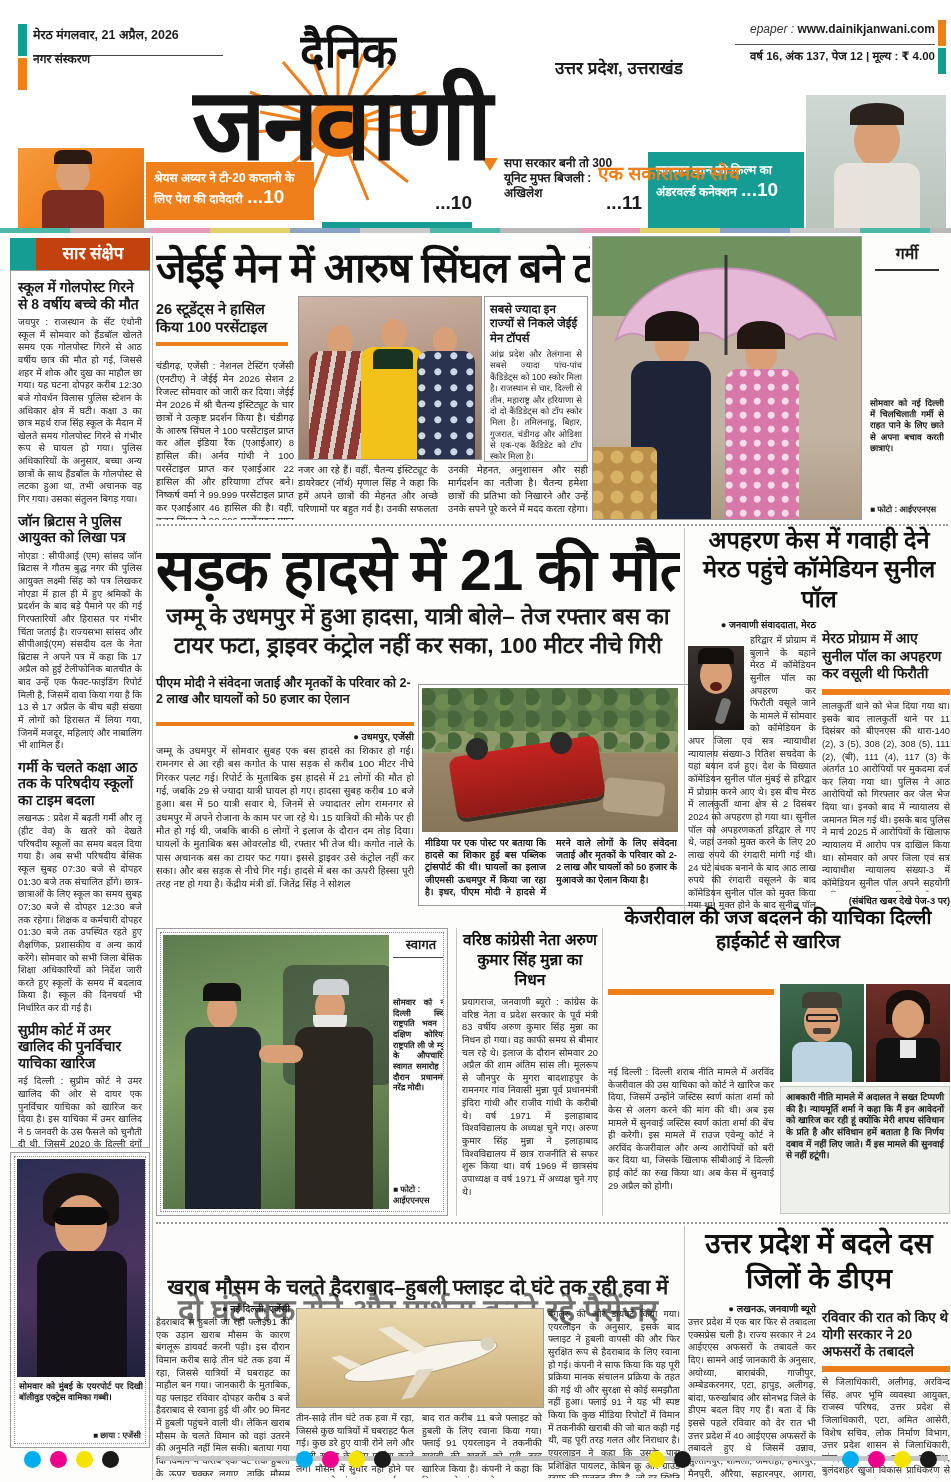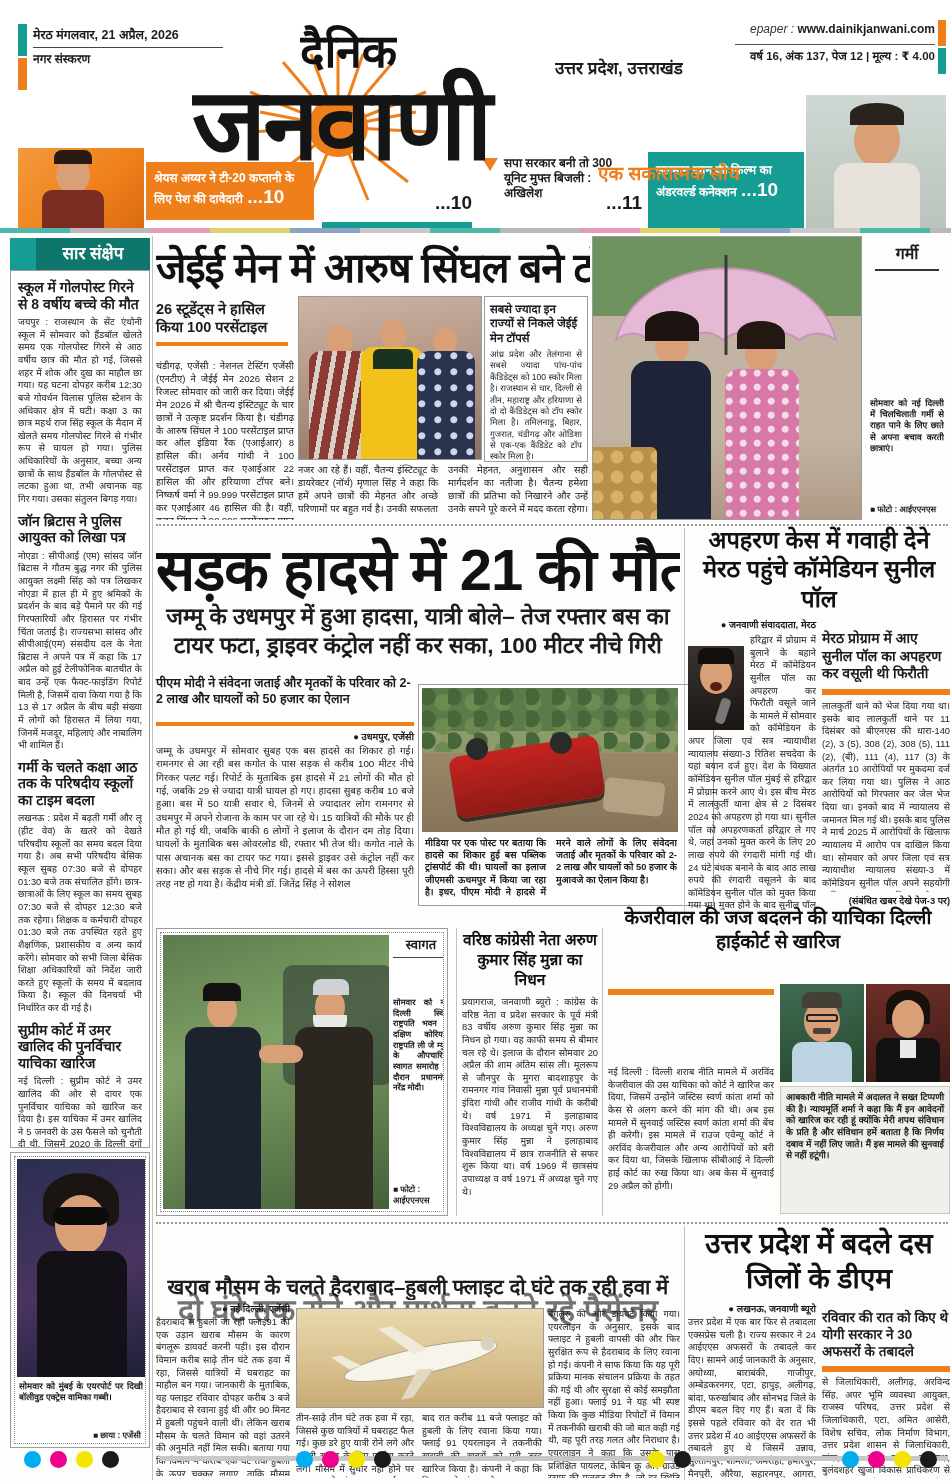--- a/index.html
+++ b/index.html
@@ -24,21 +24,21 @@
   .skin{background:#d9a078;border-radius:50%;}
   .teaser-page{font-weight:800;font-size:19px;}
   .credit{font-size:8.3px;font-weight:700;}
 </style>
 </head>
 <body>
 
 <div class="abs" style="left:0;top:0;width:951px;height:228px;background:#fff">
   <div class="abs" style="left:18px;top:24px;width:9px;height:32px;background:#159c93"></div>
   <div class="abs" style="left:18px;top:58px;width:9px;height:32px;background:#ef7f1a"></div>
-  <div class="abs nowrap" style="left:33px;top:26px;width:190px;font-size:12.5px;font-weight:800;border-bottom:1px solid #444;padding-bottom:4px">मेरठ मंगलवार,  21 अप्रैल,  2026</div>
+  <div class="abs nowrap" style="left:33px;top:26px;width:190px;font-size:12.5px;font-weight:800;border-bottom:1px solid #444;padding-bottom:12px">मेरठ मंगलवार,  21 अप्रैल,  2026</div>
   <div class="abs nowrap" style="left:33px;top:50px;width:150px;font-size:12px;font-weight:700">नगर संस्करण</div>
 
   <svg class="abs" style="left:248px;top:52px;z-index:0" width="180" height="150" viewBox="0 0 180 150">
     <g stroke="#ef7f1a" stroke-width="3">
       <line x1="90" y1="75" x2="90" y2="0"></line>
         <line x1="90" y1="75" x2="145" y2="10"></line>
         <line x1="90" y1="75" x2="178" y2="40"></line>
       <line x1="90" y1="75" x2="180" y2="80"></line>
         <line x1="90" y1="75" x2="160" y2="130"></line>
         <line x1="90" y1="75" x2="120" y2="148"></line>
@@ -94,21 +94,21 @@
     <div class="abs skin" style="left:48px;top:18px;width:46px;height:54px"></div>
     <div class="abs" style="left:44px;top:8px;width:54px;height:22px;background:#2a221c;border-radius:50% 50% 0 0"></div>
     <div class="abs" style="left:28px;top:68px;width:86px;height:65px;background:#e8e3da;border-radius:14px 14px 0 0"></div>
   </div>
 </div>
 
 <div class="abs" style="left:0;top:228px;width:951px;height:5px;background:repeating-linear-gradient(90deg,#4db8a8 0 70px,#b9b9b9 70px 150px,#e59ab8 150px 210px,#e0d26a 210px 290px,#8aa4c8 290px 360px,#c9c9c9 360px 430px)"></div>
 
 <div class="abs" style="left:10px;top:238px;width:140px;height:32px;display:flex">
   <div style="width:26px;background:#159c93"></div>
-  <div style="flex:1;background:#0f766e;color:#fff;font-size:17px;font-weight:800;text-align:center;line-height:32px">सार संक्षेप</div>
+  <div style="flex:1;background:#c2410c;color:#fff;font-size:17px;font-weight:800;text-align:center;line-height:32px">सार संक्षेप</div>
 </div>
 <div class="abs boxed" style="left:10px;top:270px;width:140px;height:878px;padding:6px 7px;box-sizing:border-box;overflow:hidden">
   <div>
     <div style="font-size:14px;font-weight:800;line-height:1.18;margin:2px 0 4px">स्कूल में गोलपोस्ट गिरने से 8 वर्षीय बच्चे की मौत</div>
     <div class="bodytxt jt">जयपुर : राजस्थान के सेंट एंथोनी स्कूल में सोमवार को हैंडबॉल खेलते समय एक गोलपोस्ट गिरने से आठ वर्षीय छात्र की मौत हो गई, जिससे शहर में शोक और दुख का माहौल छा गया। यह घटना दोपहर करीब 12:30 बजे गोवर्धन विलास पुलिस स्टेशन के अधिकार क्षेत्र में घटी। कक्षा 3 का छात्र महर्थ राज सिंह स्कूल के मैदान में खेलते समय गोलपोस्ट गिरने से गंभीर रूप से घायल हो गया। पुलिस अधिकारियों के अनुसार, बच्चा अन्य छात्रों के साथ हैंडबॉल के गोलपोस्ट से लटका हुआ था, तभी अचानक वह गिर गया। उसका संतुलन बिगड़ गया।</div>
   </div>
   <div>
     <div style="font-size:14px;font-weight:800;line-height:1.18;margin:7px 0 4px">जॉन ब्रिटास ने पुलिस आयुक्त को लिखा पत्र</div>
     <div class="bodytxt jt">नोएडा : सीपीआई (एम) सांसद जॉन ब्रिटास ने गौतम बुद्ध नगर की पुलिस आयुक्त लक्ष्मी सिंह को पत्र लिखकर नोएडा में हाल ही में हुए श्रमिकों के प्रदर्शन के बाद बड़े पैमाने पर की गई गिरफ्तारियों और हिरासत पर गंभीर चिंता जताई है। राज्यसभा सांसद और सीपीआई(एम) संसदीय दल के नेता ब्रिटास ने अपने पत्र में कहा कि 17 अप्रैल को हुई टेलीफोनिक बातचीत के बाद उन्हें एक फैक्ट-फाइंडिंग रिपोर्ट मिली है, जिसमें दावा किया गया है कि 13 से 17 अप्रैल के बीच बड़ी संख्या में लोगों को हिरासत में लिया गया, जिनमें मजदूर, महिलाएं और नाबालिग भी शामिल हैं।</div>
   </div>
@@ -291,21 +291,21 @@
 <div class="abs bodytxt jt" style="left:296px;top:1412px;width:118px;height:66px">तीन-साढ़े तीन घंटे तक हवा में रहा, जिससे कुछ यात्रियों में घबराहट फैल गई। कुछ डरे हुए यात्री रोने लगे और अपनी सुरक्षा के लिए प्रार्थना करने लगे। मौसम में सुधार नहीं होने पर फ्लाइट को बंगलूरू डायवर्ट कर दिया गया। विमान शाम करीब 6:30 बजे सुरक्षित लैंड हुआ। मौसम सामान्य होने के</div>
 <div class="abs bodytxt jt" style="left:422px;top:1412px;width:120px;height:66px">बाद रात करीब 11 बजे फ्लाइट को हुबली के लिए रवाना किया गया। फ्लाई 91 एयरलाइन ने तकनीकी खराबी की खबरों को पूरी तरह खारिज किया है। कंपनी ने कहा कि विमान को गंतव्य के पास खराब मौसम का सामना करना पड़ा, जिसके चलते मानक सुरक्षा प्रोटोकॉल के तहत इसे</div>
 <div class="abs bodytxt jt" style="left:548px;top:1308px;width:132px;height:170px">बेंगलुरु की ओर डायवर्ट किया गया। एयरलाइन के अनुसार, इसके बाद फ्लाइट ने हुबली वापसी की और फिर सुरक्षित रूप से हैदराबाद के लिए रवाना हो गई। कंपनी ने साफ किया कि यह पूरी प्रक्रिया मानक संचालन प्रक्रिया के तहत की गई थी और सुरक्षा से कोई समझौता नहीं हुआ। फ्लाई 91 ने यह भी स्पष्ट किया कि कुछ मीडिया रिपोर्टों में विमान में तकनीकी खराबी की जो बात कही गई थी, वह पूरी तरह गलत और निराधार है। एयरलाइन ने कहा कि उसके पास प्रशिक्षित पायलट, केबिन क्रू और ग्राउंड स्टाफ की मजबूत टीम है, जो हर स्थिति को संभालने में सक्षम है और कंपनी का सुरक्षा रिकॉर्ड पूरी तरह सुरक्षित और बेदाग है।</div>
 
 <div class="abs rule-v" style="left:684px;top:1226px;height:254px"></div>
 
 <div class="abs hline" style="left:688px;top:1226px;width:262px;font-size:28px;line-height:1.25;text-align:center">उत्तर प्रदेश में बदले दस जिलों के डीएम</div>
 <div class="abs byline" style="left:688px;top:1302px;width:128px">● लखनऊ, जनवाणी ब्यूरो</div>
 <div class="abs bodytxt jt" style="left:688px;top:1316px;width:128px;height:162px">उत्तर प्रदेश में एक बार फिर से तबादला एक्सप्रेस चली है। राज्य सरकार ने 24 आईएएस अफसरों के तबादले कर दिए। सामने आई जानकारी के अनुसार, अयोध्या, बाराबंकी, गाजीपुर, अम्बेडकरनगर, एटा, हापुड़, अलीगढ़, बांदा, फरुर्खाबाद और सोनभद्र जिले के डीएम बदल दिए गए हैं। बता दें कि इससे पहले रविवार को देर रात भी उत्तर प्रदेश में 40 आईएएस अफसरों के तबादले हुए थे जिसमें उन्नाव, सुल्तानपुर, शामली, अमरोहा, हमीरपुर, मैनपुरी, औरैया, सहारनपुर, आगरा, बुलन्दशहर, लखीमपुर खीरी, फतेहपुर, झांसी, श्रावस्ती और रायबरेली के डीएम बदल दिए गए थे। अविनाश कुमार, जिलाधिकारी, गाजीपुर</div>
 <div class="abs" style="left:822px;top:1310px;width:128px">
-  <div class="subhead-bold" style="font-size:13.5px">रविवार की रात को किए थे योगी सरकार ने 30 अफसरों के तबादले</div>
+  <div class="subhead-bold" style="font-size:13.5px">रविवार की रात को किए थे योगी सरकार ने 20 अफसरों के तबादले</div>
   <div class="orangebar" style="margin-top:5px;height:6px"></div>
 </div>
 <div class="abs bodytxt jt" style="left:822px;top:1376px;width:128px;height:102px">से जिलाधिकारी, अलीगढ़, अरविन्द सिंह, अपर भूमि व्यवस्था आयुक्त, राजस्व परिषद, उत्तर प्रदेश से जिलाधिकारी, एटा, अमित आसेरी, विशेष सचिव, लोक निर्माण विभाग, उत्तर प्रदेश शासन से जिलाधिकारी, बांदा, डा० अंकुर लाठर, उपाध्यक्ष, बुलंदशहर खुर्जा विकास प्राधिकरण से डीएम, फरुर्खाबाद, कविता मीना, उपाध्यक्ष, मुजफ्फरनगर विकास प्राधिकरण से जिलाधिकारी, हापुड़, ईशा प्रिया, विशेष सचिव, पर्यटन विभाग से डीएम, अम्बेडकर नगर बनाया गया है।</div>
 
 <div class="abs" style="left:160px;top:1456px;width:788px;height:5px;background:#c8c8c8"></div>
 <div class="abs" style="left:24px;top:1450px">
   <span class="dot dc"></span><span class="dot dm"></span><span class="dot dy"></span><span class="dot dk"></span>
 </div>
 <div class="abs" style="left:296px;top:1450px">
   <span class="dot dc"></span><span class="dot dm"></span><span class="dot dy"></span><span class="dot dk"></span>

